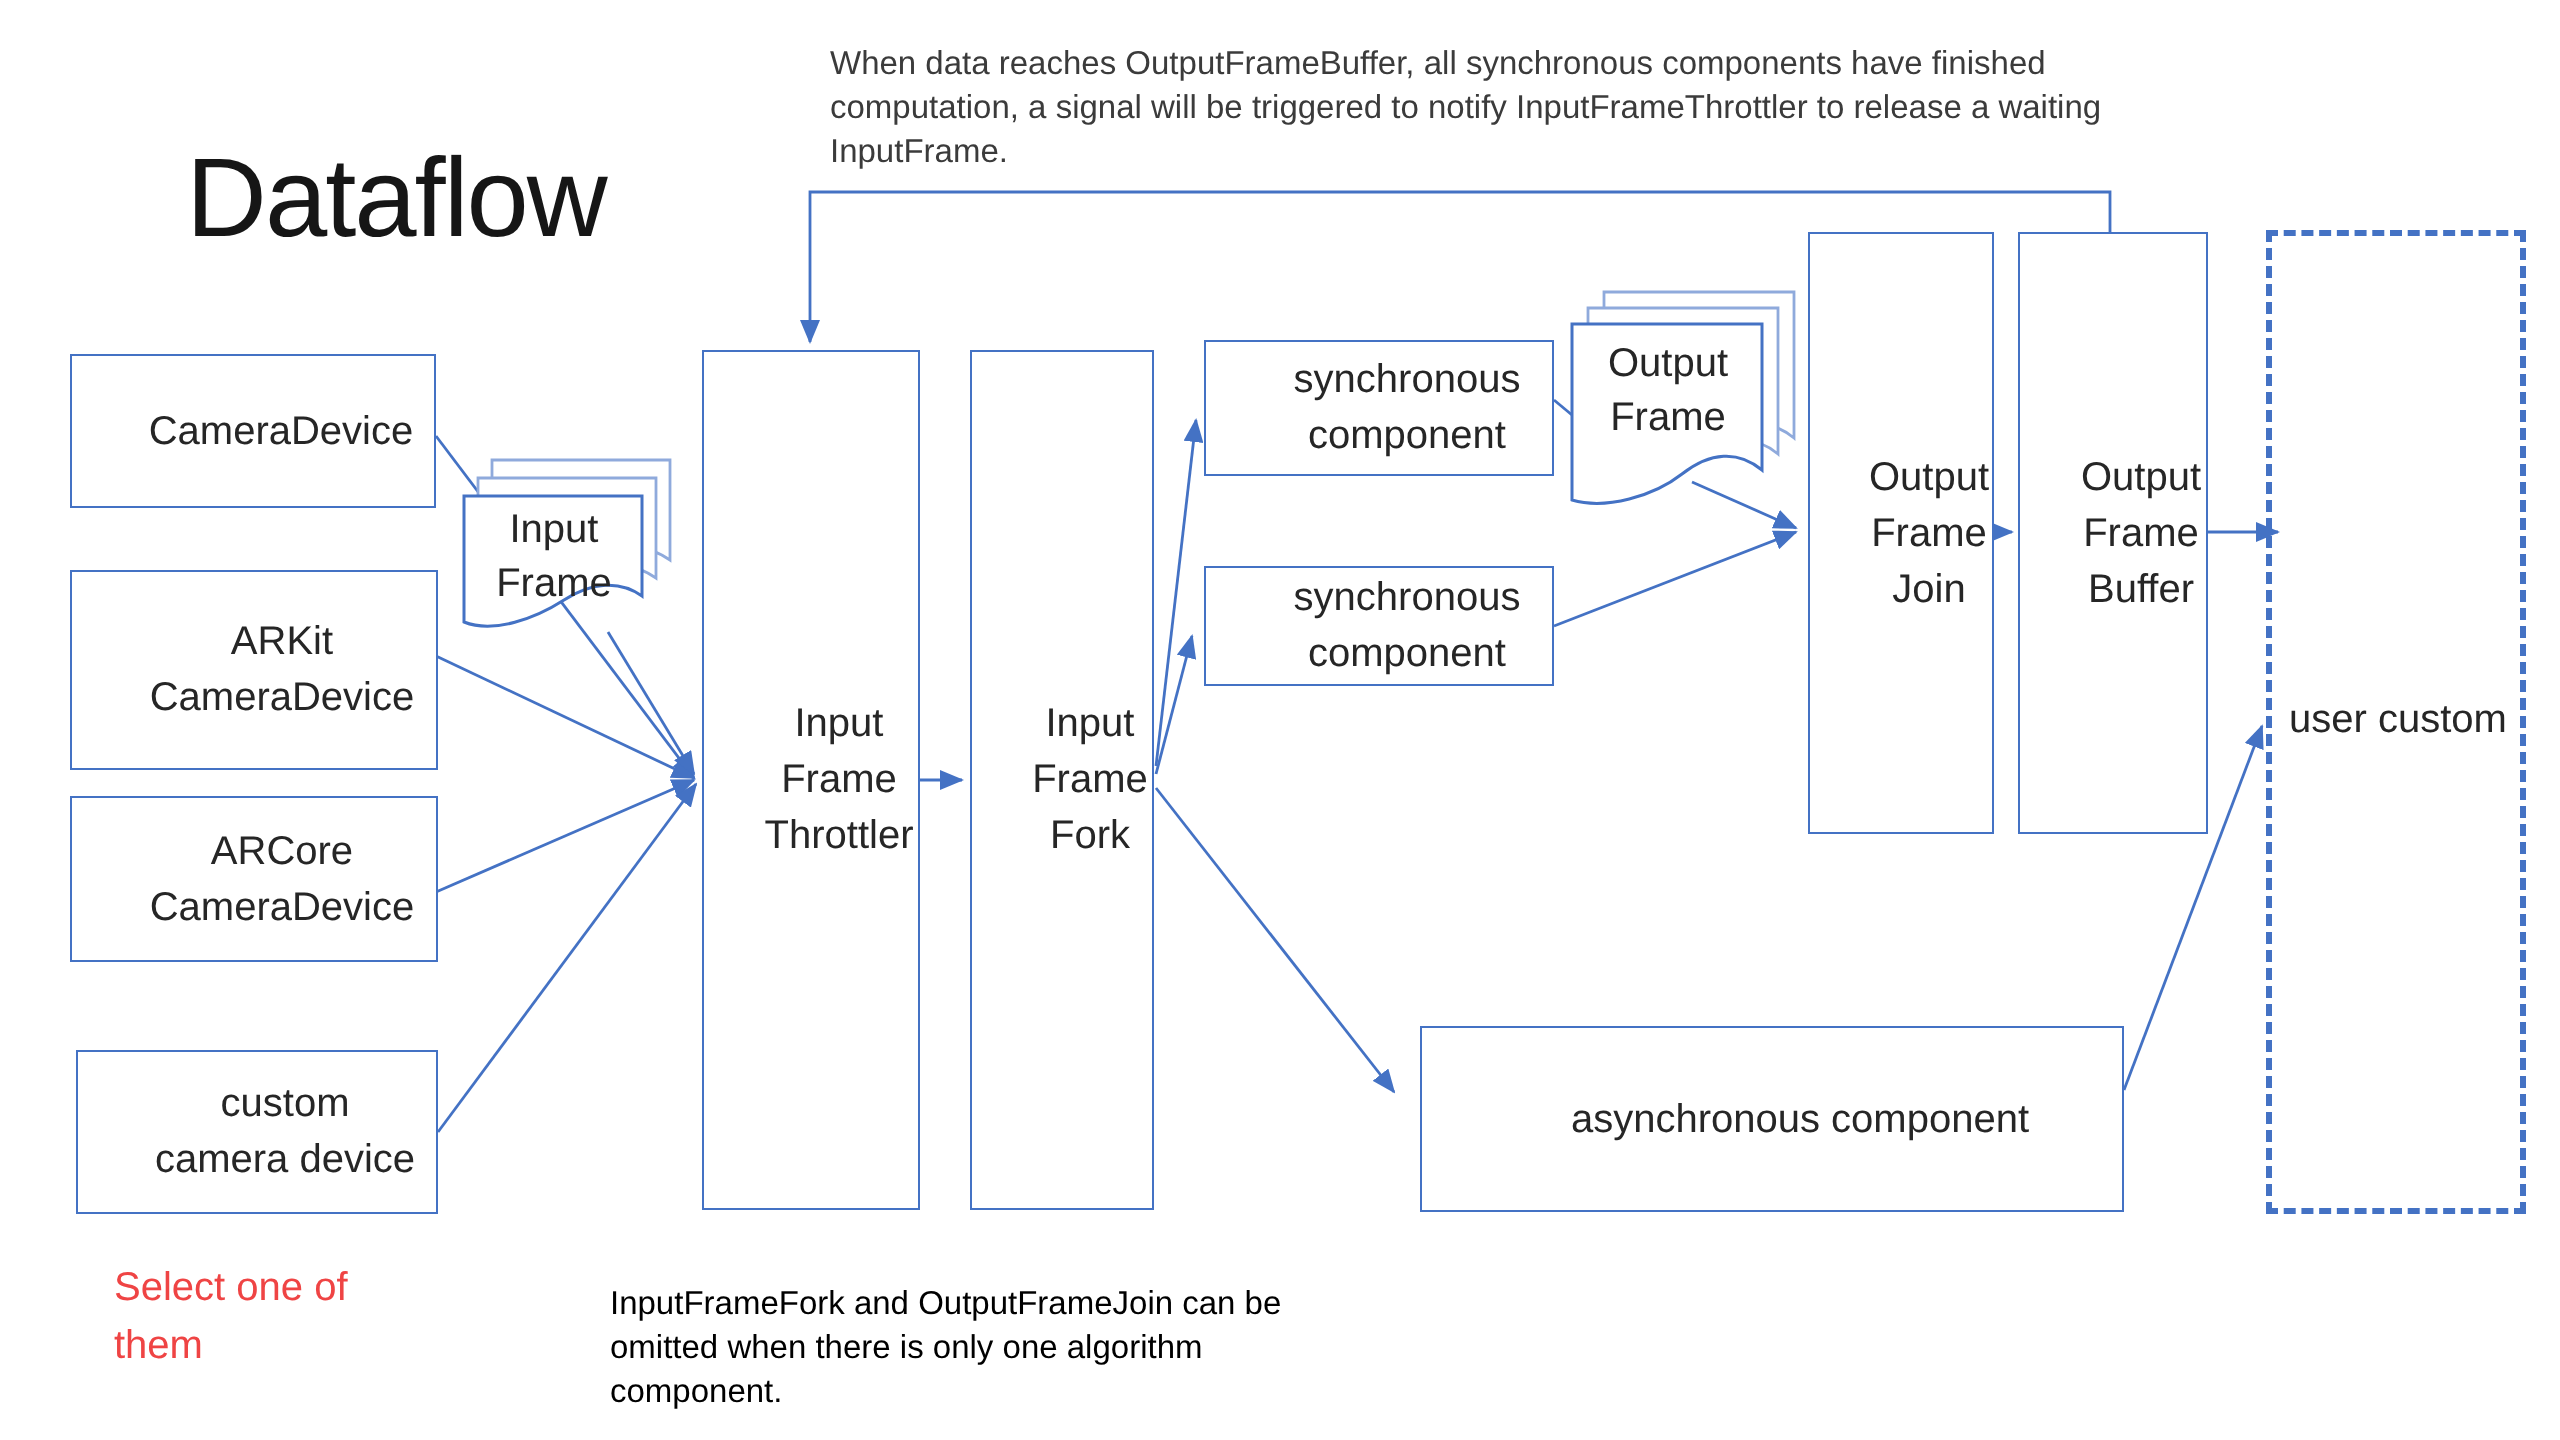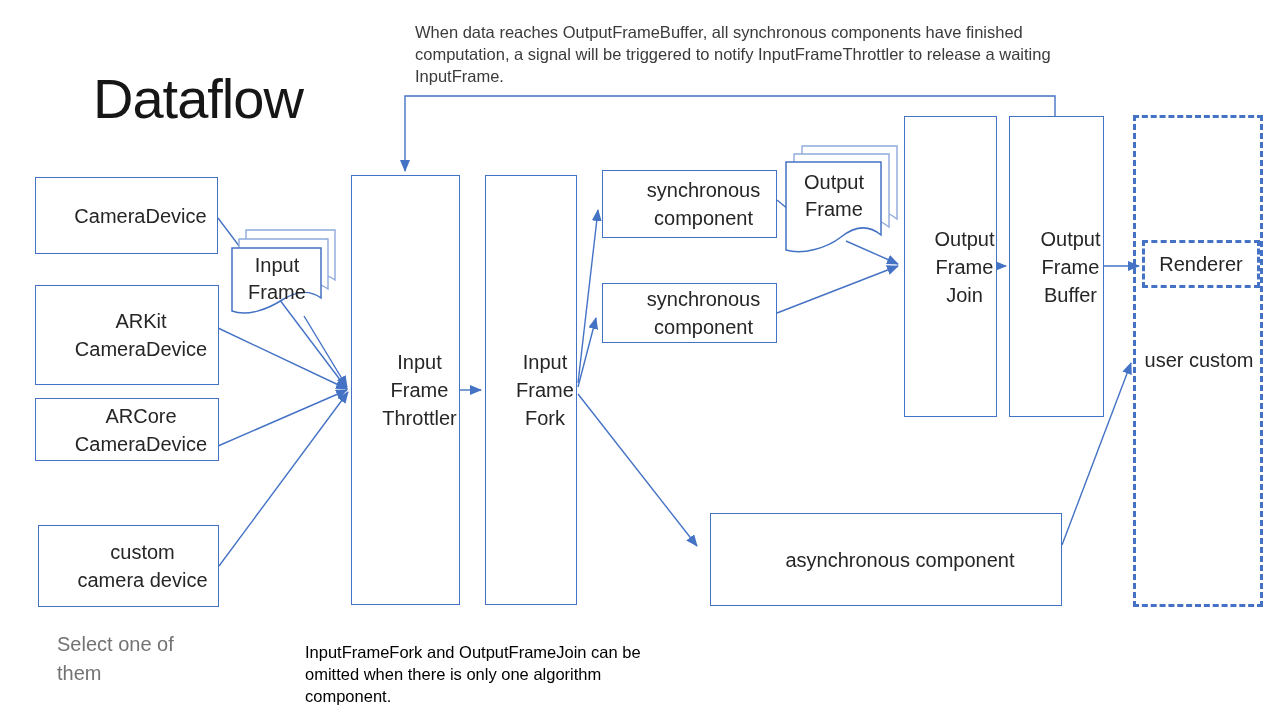--- a/index.html
+++ b/index.html
@@ -21,21 +21,21 @@
     font-size:20px;line-height:28px;white-space:pre-line;box-sizing:border-box;color:#262626;padding-left:28px;
   }
   .doc-label{
     position:absolute;display:flex;align-items:center;justify-content:center;text-align:center;
     font-size:20px;line-height:27px;white-space:pre-line;color:#262626;
   }
   .dashed-box{
     position:absolute;border:3px dashed var(--accent);background:transparent;box-sizing:border-box;
     display:flex;align-items:center;justify-content:center;text-align:center;font-size:20px;color:#262626;
   }
-  .free-label{position:absolute;white-space:pre-line;color:#737373;}
+  .free-label{position:absolute;white-space:pre-line;color:#ef4444;}
   #slide-title{left:93px;top:66px;font-size:56px;font-weight:200;letter-spacing:-1px;color:#161616;}
   #top-note{left:415px;top:21px;width:640px;font-size:16.5px;line-height:22px;color:#3b3b3b;white-space:normal;}
   .bottom-note{position:absolute;font-size:16.5px;line-height:22px;color:#000000;}
   #select-note{left:57px;top:630px;width:160px;font-size:20px;line-height:29px;}
   #user-logic-label{left:1143px;top:349px;width:112px;text-align:center;font-size:20px;color:#262626;position:absolute;}
 </style>
 </head>
 <body>
 
 <div id="canvas">
@@ -86,21 +86,21 @@
 
   <div class="free-label" id="slide-title">Dataflow</div>
   <div class="free-label" id="top-note">When data reaches OutputFrameBuffer, all synchronous components have finished computation, a signal will be triggered to notify InputFrameThrottler to release a waiting InputFrame.</div>
   <div class="free-label" id="select-note">Select one of
 them</div>
   <div class="bottom-note" style="left:305px;top:641px;width:385px;">InputFrameFork and OutputFrameJoin can be omitted when there is only one algorithm component.</div>
 
   <div class="box" style="left:35px;top:177px;width:183px;height:77px;">CameraDevice</div>
   <div class="box" style="left:35px;top:285px;width:184px;height:100px;">ARKit
 CameraDevice</div>
-  <div class="box" style="left:35px;top:398px;width:184px;height:63px;">ARCore
+  <div class="box" style="left:35px;top:398px;width:184px;height:83px;">ARCore
 CameraDevice</div>
   <div class="box" style="left:38px;top:525px;width:181px;height:82px;">custom
 camera device</div>
 
   <div class="doc-label" style="left:234px;top:252px;width:86px;height:54px;">Input
 Frame</div>
   <div class="doc-label" style="left:788px;top:168px;width:92px;height:56px;">Output
 Frame</div>
 
   <div class="box" style="left:351px;top:175px;width:109px;height:430px;">Input
@@ -115,16 +115,15 @@
 component</div>
   <div class="box" style="left:904px;top:116px;width:93px;height:301px;">Output
 Frame
 Join</div>
   <div class="box" style="left:1009px;top:116px;width:95px;height:301px;">Output
 Frame
 Buffer</div>
   <div class="box" style="left:710px;top:513px;width:352px;height:93px;">asynchronous component</div>
 
   <div class="dashed-box" style="left:1133px;top:115px;width:130px;height:492px;"></div>
-  <div class="dashed-box" style="left:1142px;top:240px;width:118px;height:48px;">Renderer</div>
   <div id="user-logic-label">user custom</div>
 
 </div>
 
 </body></html>

